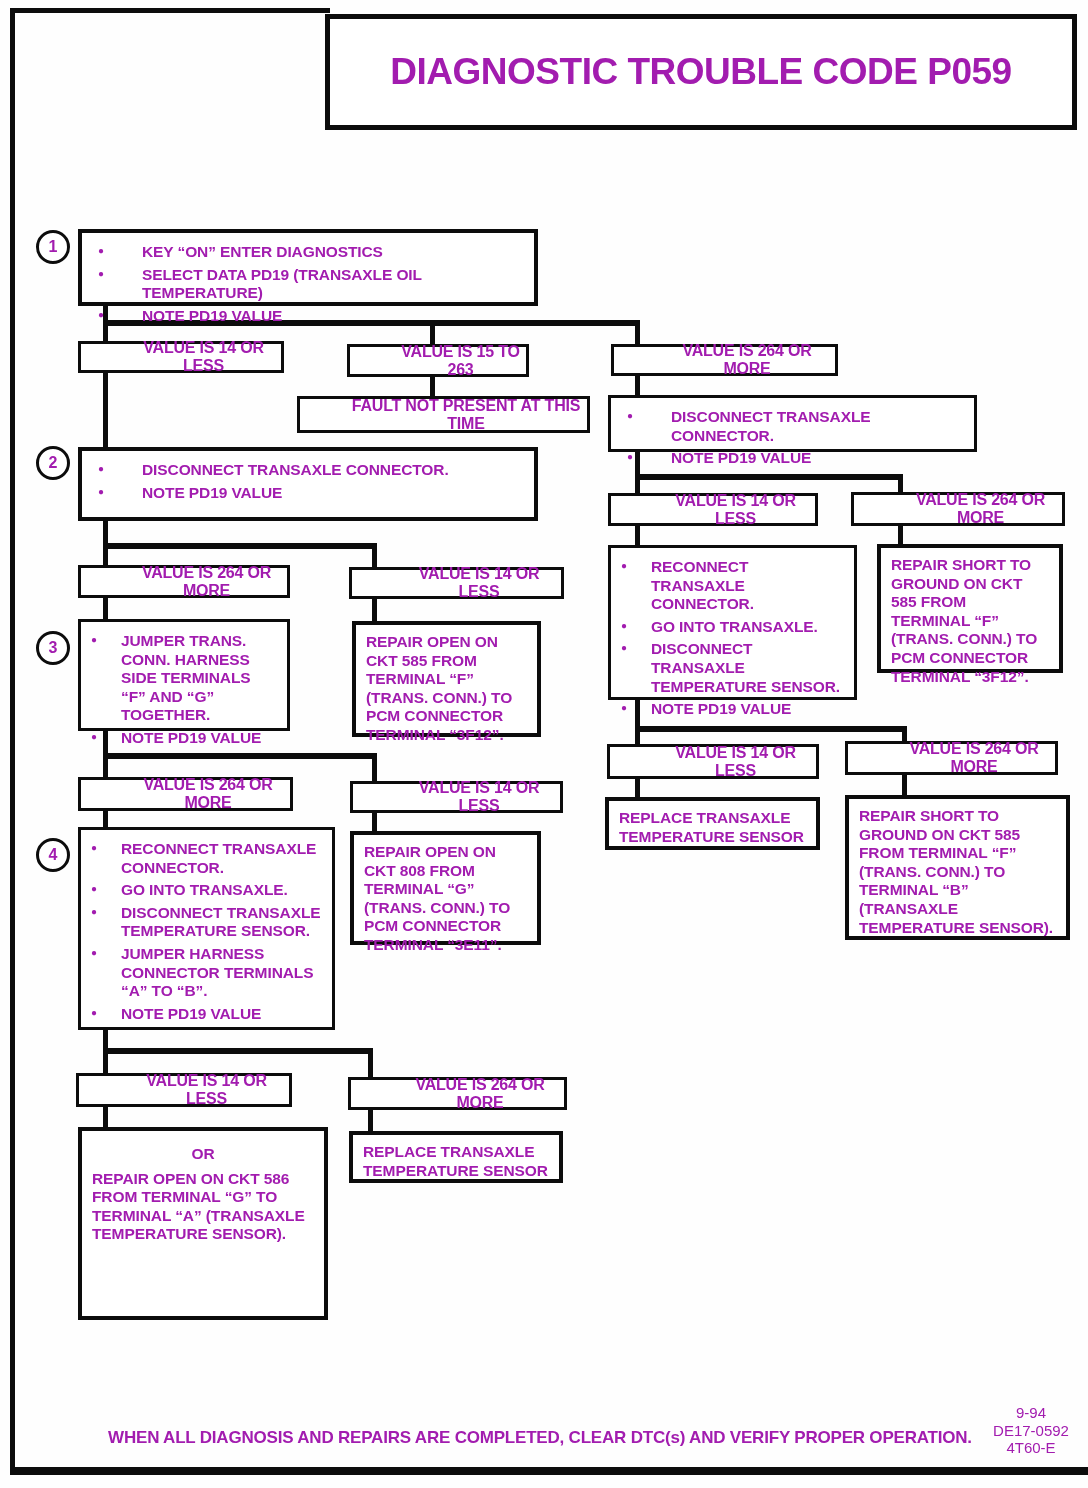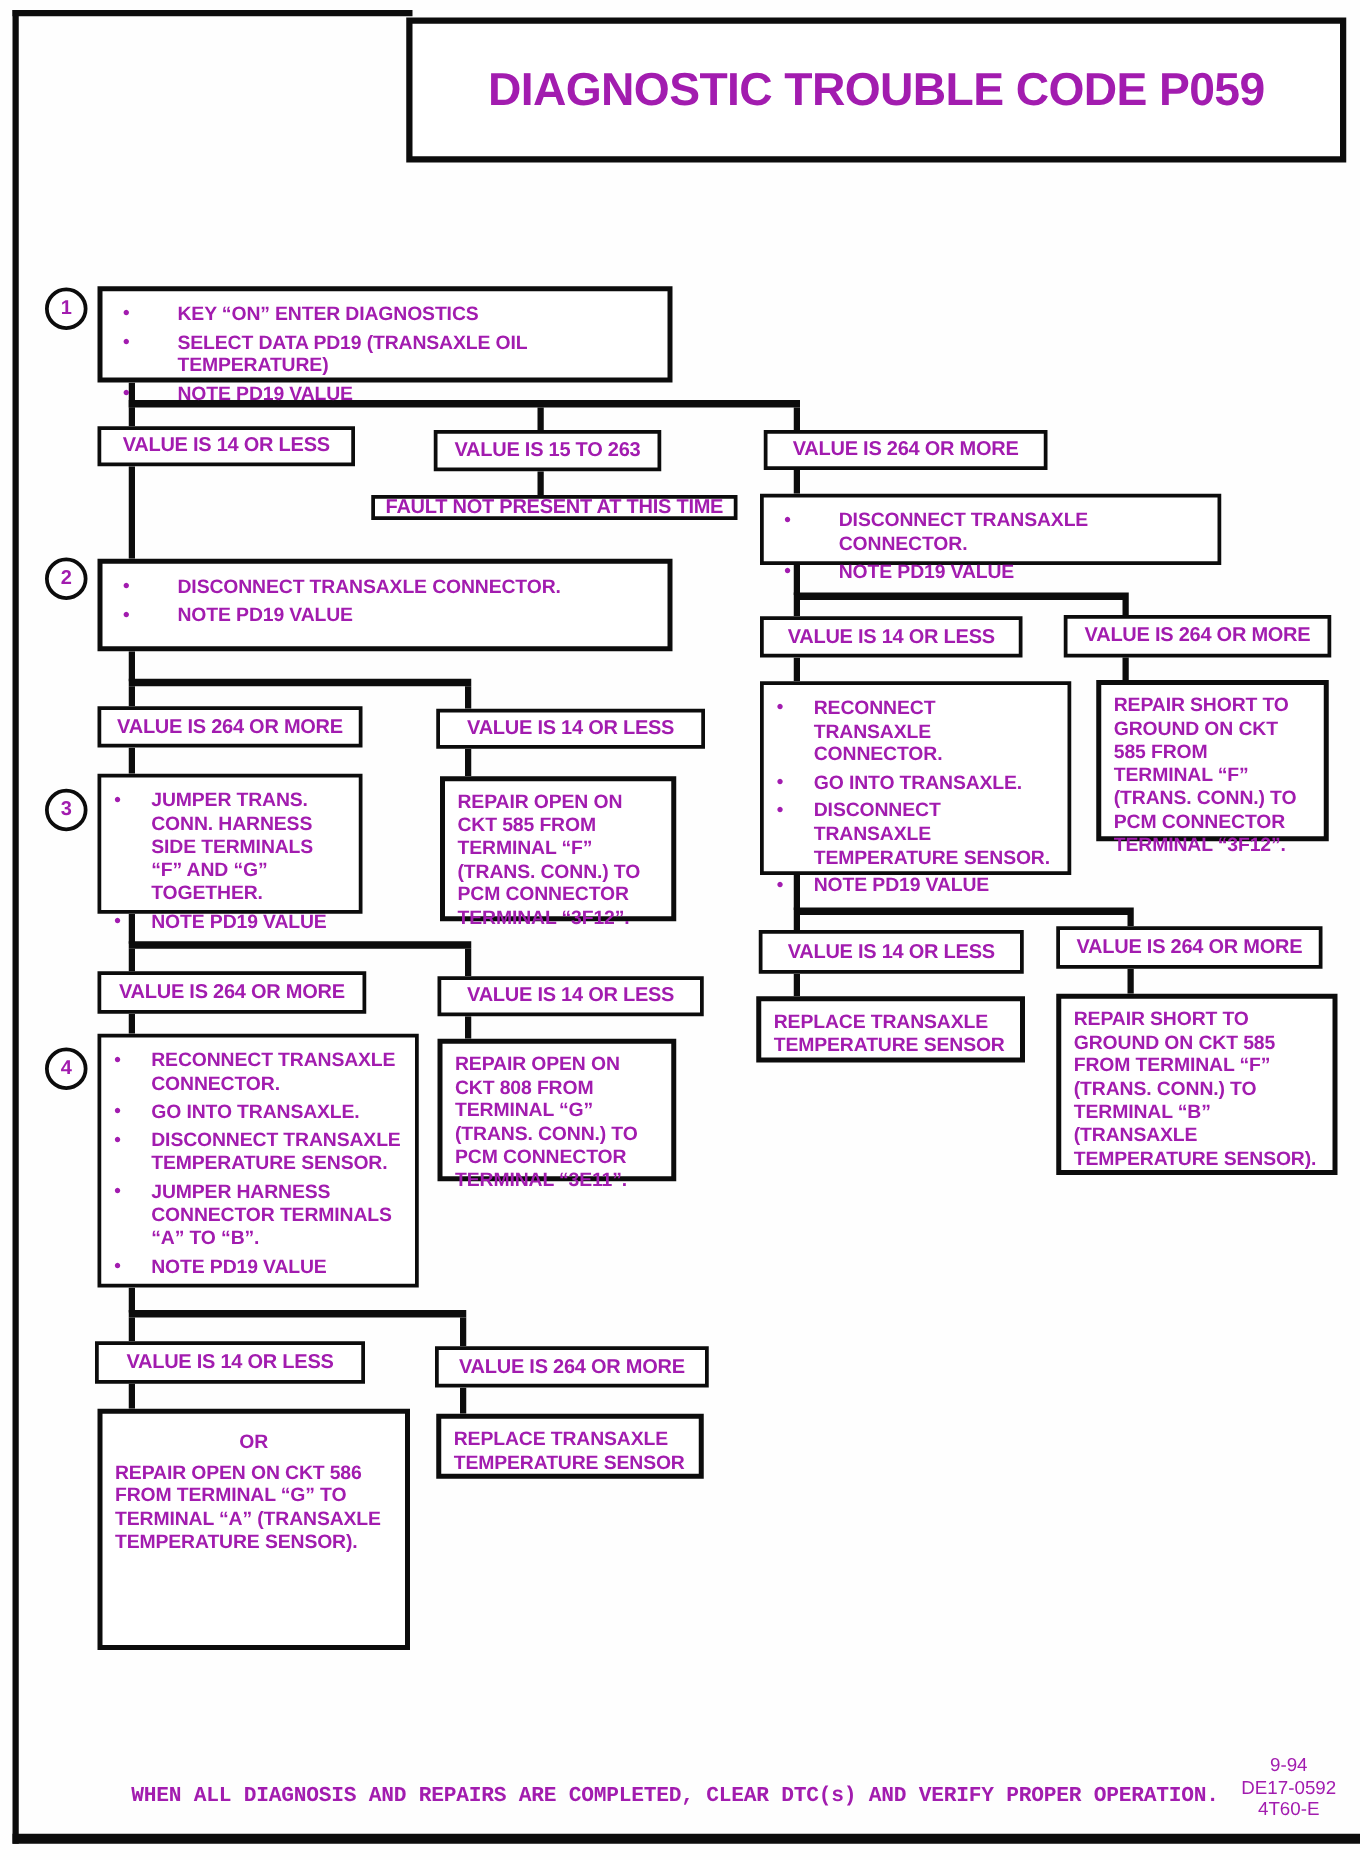--- a/index.html
+++ b/index.html
@@ -15,39 +15,39 @@
     border:5px solid #0c0c0c; box-sizing:border-box; background:#fff;
     display:flex; flex-direction:column; align-items:center; justify-content:center; gap:3px;
   }
   .title-main { font-size:37px; font-weight:700; letter-spacing:-0.5px; white-space:nowrap; }
   .title-sub  { font-size:27px; font-weight:700; letter-spacing:-0.3px; white-space:nowrap; }
   .node {
     position:absolute; background:#fff; border:3px solid #0c0c0c;
     box-sizing:border-box; font-weight:700;
   }
   .decision { display:flex; align-items:center; justify-content:center; text-align:center;
-    font-size:16px; letter-spacing:-0.2px; }
+    font-size:16px; letter-spacing:-0.2px;padding-left:45px; }
   .action { padding:6px 8px 6px 0; }
   .action ul { list-style:none; margin:0; padding:0; }
   .action li { position:relative; padding-left:60px; font-size:15.5px; line-height:1.2;
     margin:4px 0; letter-spacing:-0.1px; }
   .action li::before { content:"●"; position:absolute; left:16px; top:2px; font-size:10px; }
   .action.narrow li { padding-left:40px; }
   .action.narrow li::before { left:10px; }
   .terminal { padding:8px 10px; font-size:15.5px; line-height:1.2; letter-spacing:-0.1px;
     border-width:4px; }
   .terminal .or-line { text-align:center; margin:6px 0; }
   .step-circle {
     position:absolute; width:34px; height:34px; border:3px solid #0c0c0c; border-radius:50%;
     box-sizing:border-box; background:#fff; display:flex; align-items:center; justify-content:center;
     font-weight:700; font-size:16px;
   }
   .footer-note {
     position:absolute; left:100px; top:1428px; width:880px; text-align:center;
-    font-size:17px; font-weight:700; letter-spacing:-0.2px;font-family:Liberation Mono, monospace;
+    font-size:17px; font-weight:700; letter-spacing:-0.2px;
   }
   .corner-ref {
     position:absolute; left:985px; top:1404px; width:92px; text-align:center;
     font-size:15px; font-weight:400; line-height:17.5px;
   }
 </style>
 </head>
 <body>
 
 <div class="page">
@@ -109,21 +109,21 @@
         <li>KEY “ON” ENTER DIAGNOSTICS</li>
         <li>SELECT DATA PD19 (TRANSAXLE OIL TEMPERATURE)</li>
         <li>NOTE PD19 VALUE</li>
       </ul>
   </div>
 
   <div class="node decision" style="left:78px;top:341px;width:206px;height:32px;">VALUE IS 14 OR LESS</div>
   <div class="node decision" style="left:347px;top:344px;width:182px;height:33px;">VALUE IS 15 TO 263</div>
   <div class="node decision" style="left:611px;top:344px;width:227px;height:32px;">VALUE IS 264 OR MORE</div>
 
-  <div class="node decision" style="left:297px;top:396px;width:293px;height:20px;">FAULT NOT PRESENT AT THIS TIME</div>
+  <div class="node decision" style="left:297px;top:396px;width:293px;height:37px;">FAULT NOT PRESENT AT THIS TIME</div>
 
   <div class="node action" style="left:608px;top:395px;width:369px;height:57px;">
     <ul>
         <li>DISCONNECT TRANSAXLE CONNECTOR.</li>
         <li>NOTE PD19 VALUE</li>
       </ul>
   </div>
   <div class="node decision" style="left:608px;top:493px;width:210px;height:33px;">VALUE IS 14 OR LESS</div>
   <div class="node decision" style="left:851px;top:492px;width:214px;height:34px;">VALUE IS 264 OR MORE</div>
   <div class="node action narrow" style="left:608px;top:545px;width:249px;height:155px;">

